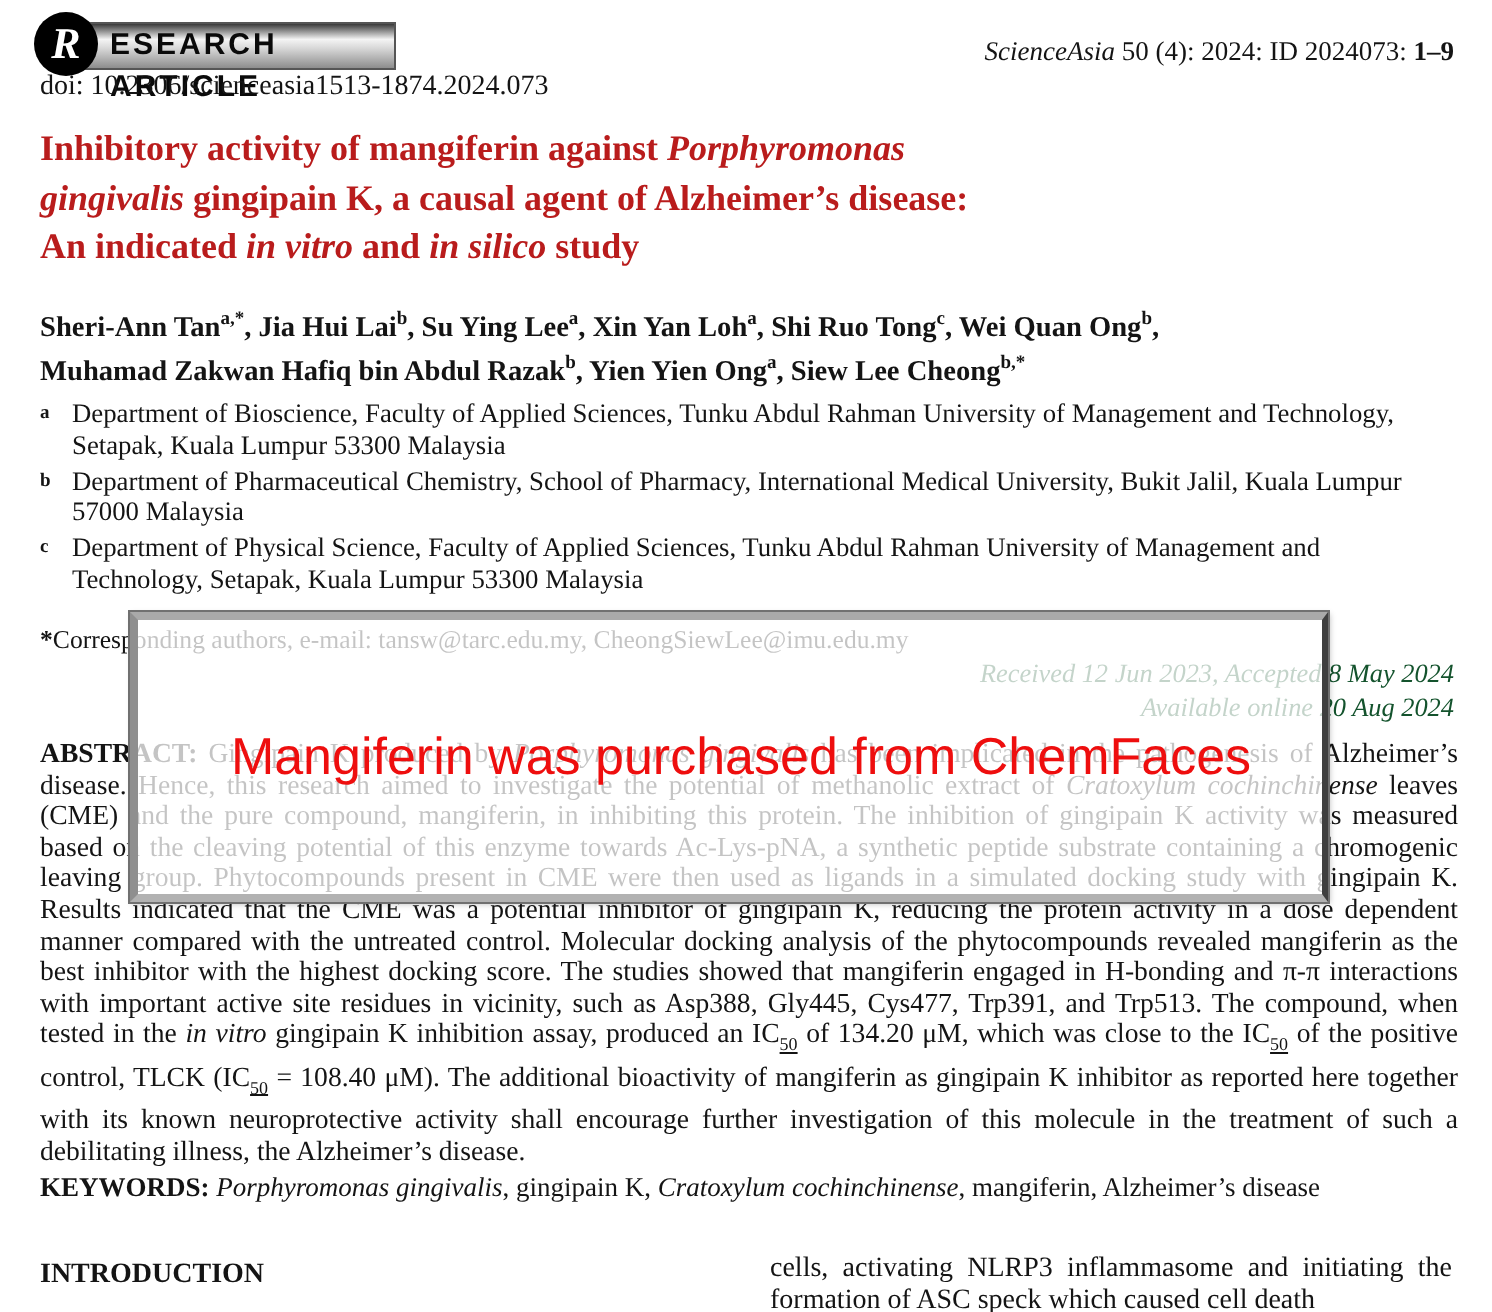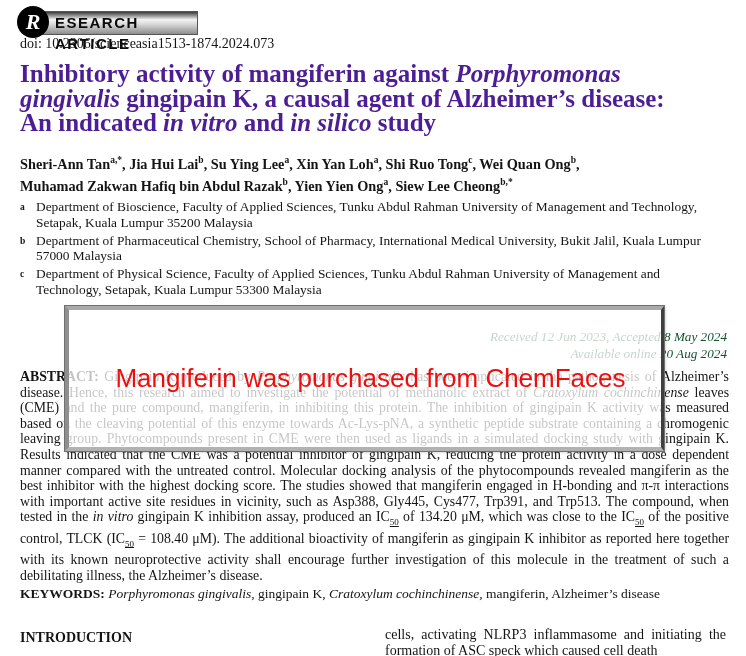--- a/index.html
+++ b/index.html
@@ -22,21 +22,21 @@
     position:absolute;top:7px;left:18px;width:30px;height:30px;border-radius:50%;
     background:#000;color:#fff;display:flex;align-items:center;justify-content:center;
     font-style:italic;font-weight:bold;font-size:22px;z-index:2;
     font-family:"Liberation Serif",serif;box-shadow:0 0 0 1px #000;
   }
   .doi{position:absolute;top:36px;left:20px;font-size:14px;}
   .journal-ref{position:absolute;top:18px;right:19px;font-size:13.5px;text-align:right;}
   
   .title{
     position:absolute;top:62px;left:20px;width:720px;
-    font-size:25px;font-weight:bold;line-height:24.5px;color:#4c1d95;
+    font-size:18px;font-weight:bold;line-height:24.5px;color:#b91c1c;
   }
   .authors{
     position:absolute;top:151px;left:20px;width:716px;
     font-size:14.3px;font-weight:bold;line-height:18px;
   }
   .authors sup{font-size:9.5px;}
   .affiliations{position:absolute;top:199px;left:20px;width:706px;font-size:13.4px;line-height:15.8px;}
   .aff-row{display:flex;margin-bottom:2px;}
   .aff-sup{width:16px;flex:0 0 16px;font-size:9.5px;font-weight:bold;padding-top:1px;}
   .aff-text{flex:1;}
@@ -77,39 +77,41 @@
 </head>
 <body>
 
 <div class="page" style="color: rgb(20, 20, 20);">
 
   <div class="logo-bar">
     <span class="logo-bar-text">ESEARCH ARTICLE</span>
   </div>
   <div class="logo-circle">R</div>
   <div class="doi">doi: 10.2306/scienceasia1513-1874.2024.073</div>
+  <div class="journal-ref"><i>ScienceAsia</i><span> 50 (4): 2024: ID 2024073: </span><b>1–9</b></div>
 
   <h1 class="title" style="margin:0"><span>Inhibitory activity of mangiferin against </span><i>Porphyromonas</i><br><i>gingivalis</i><span> gingipain K, a causal agent of Alzheimer’s disease:</span><br><span>An indicated </span><i>in vitro</i><span> and </span><i>in silico</i><span> study</span></h1>
   <div class="authors"><span>Sheri-Ann Tan</span><sup>a,*</sup><span>, Jia Hui Lai</span><sup>b</sup><span>, Su Ying Lee</span><sup>a</sup><span>, Xin Yan Loh</span><sup>a</sup><span>, Shi Ruo Tong</span><sup>c</sup><span>, Wei Quan Ong</span><sup>b</sup><span>,</span><br><span>Muhamad Zakwan Hafiq bin Abdul Razak</span><sup>b</sup><span>, Yien Yien Ong</span><sup>a</sup><span>, Siew Lee Cheong</span><sup>b,*</sup></div>
 
   <div class="affiliations">
     <div class="aff-row">
       <span class="aff-sup">a</span>
-      <span class="aff-text">Department of Bioscience, Faculty of Applied Sciences, Tunku Abdul Rahman University of Management and Technology, Setapak, Kuala Lumpur 35200 Malaysia</span>
+      <span class="aff-text">Department of Bioscience, Faculty of Applied Sciences, Tunku Abdul Rahman University of Management and Technology, Setapak, Kuala Lumpur 53300 Malaysia</span>
     </div>
     <div class="aff-row">
       <span class="aff-sup">b</span>
       <span class="aff-text">Department of Pharmaceutical Chemistry, School of Pharmacy, International Medical University, Bukit Jalil, Kuala Lumpur 57000 Malaysia</span>
     </div>
     <div class="aff-row">
       <span class="aff-sup">c</span>
       <span class="aff-text">Department of Physical Science, Faculty of Applied Sciences, Tunku Abdul Rahman University of Management and Technology, Setapak, Kuala Lumpur 53300 Malaysia</span>
     </div>
   </div>
 
+  <div class="footnote"><b>*</b><span>Corresponding authors, e-mail: tansw@tarc.edu.my, CheongSiewLee@imu.edu.my</span></div>
   <div class="dates">
     <div>Received 12 Jun 2023, Accepted 8 May 2024</div>
     <div>Available online 20 Aug 2024</div>
   </div>
 
   <div class="abstract"><b>ABSTRACT</b><b>: </b><span>Gingipain K produced by </span><i>Porphyromonas gingivalis</i><span> has been implicated in the pathogenesis of Alzheimer’s disease.  Hence, this research aimed to investigate the potential of methanolic extract of </span><i>Cratoxylum cochinchinense</i><span> leaves (CME) and the pure compound, mangiferin, in inhibiting this protein. The inhibition of gingipain K activity was measured based on the cleaving potential of this enzyme towards Ac-Lys-pNA, a synthetic peptide substrate containing a chromogenic leaving group.  Phytocompounds present in CME were then used as ligands in a simulated docking study with gingipain K. Results indicated that the CME was a potential inhibitor of gingipain K, reducing the protein activity in a dose dependent manner compared with the untreated control.  Molecular docking analysis of the phytocompounds revealed mangiferin as the best inhibitor with the highest docking score.  The studies showed that mangiferin engaged in H-bonding and π-π interactions with important active site residues in vicinity, such as Asp388, Gly445, Cys477, Trp391, and Trp513. The compound, when tested in the </span><i>in vitro</i><span> gingipain K inhibition assay, produced an IC</span><sub>50</sub><span> of 134.20 μM, which was close to the IC</span><sub>50</sub><span> of the positive control, TLCK (IC</span><sub>50</sub><span> = 108.40 μM). The additional bioactivity of mangiferin as gingipain K inhibitor as reported here together with its known neuroprotective activity shall encourage further investigation of this molecule in the treatment of such a debilitating illness, the Alzheimer’s disease.</span></div>
   <div class="keywords"><b>KEYWORDS</b><b>: </b><i>Porphyromonas gingivalis</i><span>, gingipain K, </span><i>Cratoxylum cochinchinense</i><span>, mangiferin, Alzheimer’s disease</span></div>
 
   <div class="intro-heading">INTRODUCTION</div>
   <div class="intro-right">cells, activating NLRP3 inflammasome and initiating the formation of ASC speck which caused cell death</div>

